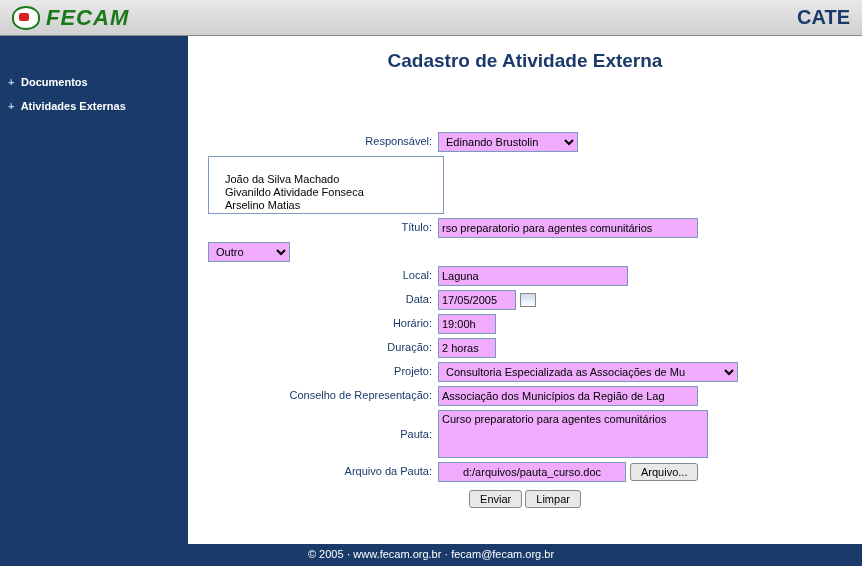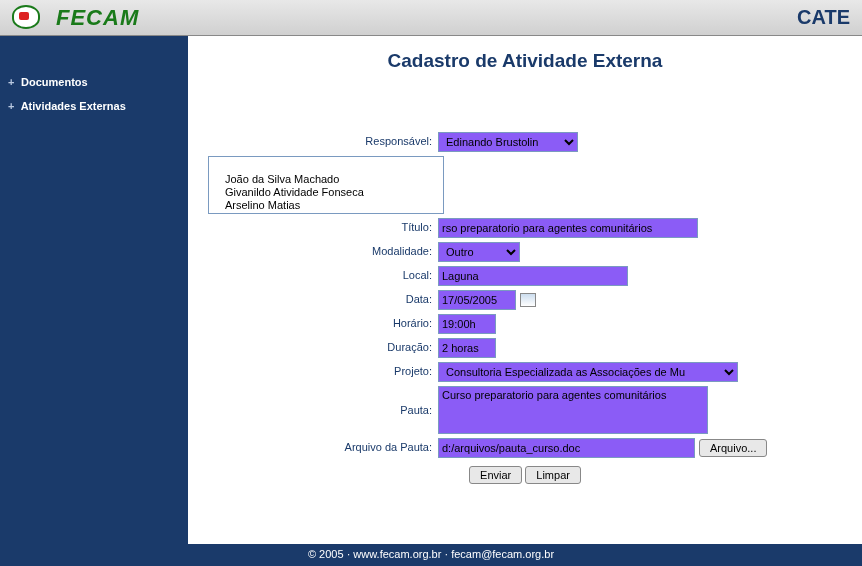--- a/index.html
+++ b/index.html
@@ -15,22 +15,22 @@
     display: flex;
     justify-content: space-between;
     align-items: center;
     background: linear-gradient(#e8e8e8, #d0d0d0);
     border-bottom: 1px solid #888;
     height: 36px;
     padding: 0 12px;
   }
   .logo-wrap {
     display: flex;
-    align-items: flex-start;
-    gap: 16px;
+    align-items: center;
+    gap: 6px;
   }
   .logo-icon {
     width: 28px;
     height: 24px;
     border: 2px solid #1a7a1a;
     border-radius: 50% / 45%;
     position: relative;
     background: #fff;
   }
   .logo-icon::after {
@@ -103,21 +103,21 @@
   }
   .field {
     display: flex;
     align-items: center;
     gap: 4px;
   }
   select, input[type="text"], textarea {
     font-family: inherit;
     font-size: 11px;
     border: 1px solid #7a9ac0;
-    background: #8b5cf6;
+    background: #f0abfc;
     padding: 2px 3px;
   }
   select { height: 20px; }
   input[type="text"] { height: 20px; }
   .apoiadores-box {
     width: 236px;
     height: 58px;
     border: 1px solid #7a9ac0;
     overflow-y: scroll;
     background: #fff;
@@ -211,21 +211,20 @@
       </div>
 
       <div class="row">
         <div class="label">Título:</div>
         <div class="field">
           <input type="text" style="width: 260px;" value="rso preparatorio para agentes comunitários">
         </div>
       </div>
 
       <div class="row">
-        <div class="label">Modalidade:</div>
         <div class="field">
           <select style="width:82px">
             <option>Outro</option>
           </select>
         </div>
       </div>
 
       <div class="row">
         <div class="label">Local:</div>
         <div class="field">
@@ -257,32 +256,38 @@
 
       <div class="row">
         <div class="label">Projeto:</div>
         <div class="field">
           <select style="width:300px">
             <option>Consultoria Especializada as Associações de Mu</option>
           </select>
         </div>
       </div>
 
+      <div class="row">
+        <div class="label">Conselho de Representação:</div>
+        <div class="field">
+          <input type="text" style="width: 260px;" value="Associação dos Municípios da Região de Lag">
+        </div>
+      </div>
 
       <div class="row">
         <div class="label" style="padding-top:18px">Pauta:</div>
         <div class="field">
           <textarea style="">Curso preparatorio para agentes comunitários</textarea>
         </div>
       </div>
 
       <div class="row">
         <div class="label">Arquivo da Pauta:</div>
         <div class="field">
-          <input type="text" style="width: 257px;" value="d:/arquivos/pauta_curso.doc">
+          <input type="text" style="width: 188px; text-align: center;" value="d:/arquivos/pauta_curso.doc">
           <button class="btn">Arquivo...</button>
         </div>
       </div>
 
       <div class="btn-row">
         <button class="btn">Enviar</button>
         <button class="btn">Limpar</button>
       </div>
 
     </div>

